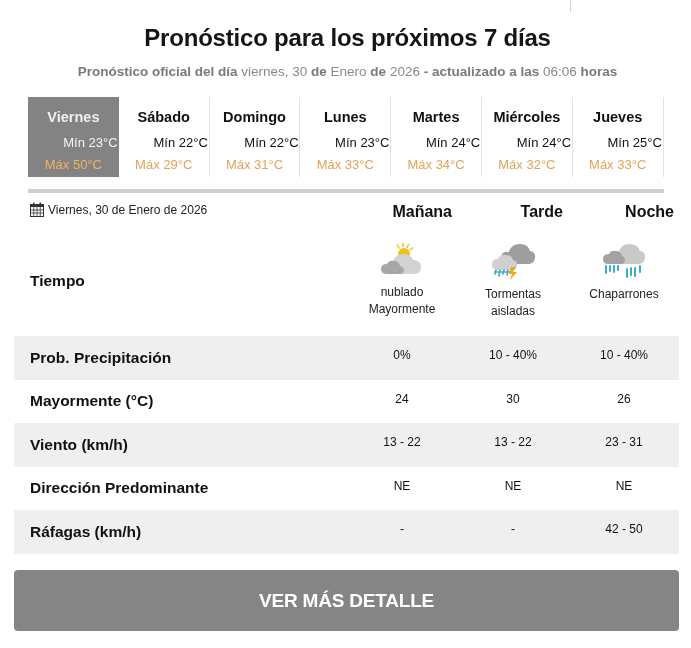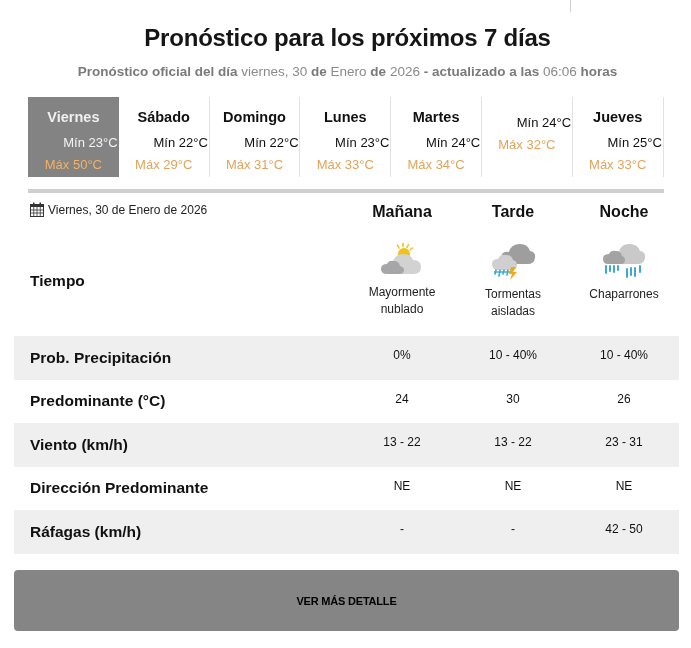--- a/index.html
+++ b/index.html
@@ -25,36 +25,36 @@
   .day-min { font-size: 13px; color: #111; margin-top: 6px; padding-left: 34px; }
   .day.active .day-min { color: #f3f3f3; }
   .day-max { font-size: 13px; color: #e0a45a; margin-top: 7px; }
   .day.active .day-max { color: #f2b264; }
 
   .date-line { position: absolute; top: 202px; left: 30px; font-size: 12px; color: #222;
                display: flex; align-items: flex-end; gap: 4px; }
   .cal-icon { width: 14px; height: 15px; display: inline-block; }
 
   .col-head { position: absolute; top: 203px; font-size: 16px; font-weight: bold; color: #111;
-              text-align: center; width: 100px; }
+              text-align: right; width: 100px; }
 
   .tiempo-label { position: absolute; top: 243px; left: 30px; font-size: 15.5px; font-weight: bold; color: #111; margin-top: 29px; }
 
   .wx { position: absolute; top: 240px; width: 110px; text-align: center; }
   .wx svg { display: block; margin: 0 auto; }
   .wx-desc { font-size: 12px; color: #222; line-height: 17px; margin-top: 6px; }
 
   .rows { position: absolute; top: 336px; left: 14px; width: 665px; }
   .row { height: 43.5px; display: flex; align-items: center; position: relative; }
   .row.shade { background: #efefef; padding-left: 12px; }
   .row-label { position: absolute; left: 16px; font-size: 15.5px; font-weight: bold; color: #111; }
   .row-val { position: absolute; width: 100px; text-align: center; font-size: 12px; color: #111; top: 12px; }
 
   .more-btn { position: absolute; top: 570px; left: 14px; width: 665px; height: 61px;
-              background: #858585; border-radius: 4px; color: #000000; font-size: 11px; font-weight: bold;
+              background: #858585; border-radius: 4px; color: #ffffff; font-size: 19px; font-weight: bold;
               display: flex; align-items: center; justify-content: center; cursor: pointer; letter-spacing: -0.2px; }
 </style>
 </head>
 <body>
 
 <div class="top-rule"></div>
 
 <h1 class="title">Pronóstico para los próximos 7 días</h1>
 <div class="subtitle">
   <b>Pronóstico oficial del día</b>
@@ -88,20 +88,21 @@
     <div class="day-name">Lunes</div>
     <div class="day-min">Mín 23°C</div>
     <div class="day-max">Máx 33°C</div>
   </div>
   <div class="day">
     <div class="day-name">Martes</div>
     <div class="day-min">Mín 24°C</div>
     <div class="day-max">Máx 34°C</div>
   </div>
   <div class="day">
+    <div class="day-name">Miércoles</div>
     <div class="day-min">Mín 24°C</div>
     <div class="day-max">Máx 32°C</div>
   </div>
   <div class="day">
     <div class="day-name">Jueves</div>
     <div class="day-min">Mín 25°C</div>
     <div class="day-max">Máx 33°C</div>
   </div>
 </div>
 
@@ -136,22 +137,22 @@
       <line x1="20" y1="8" x2="18.5" y2="5"></line>
       <line x1="24" y1="6.5" x2="24" y2="3.5"></line>
       <line x1="28" y1="7.5" x2="29.5" y2="4.5"></line>
       <line x1="31" y1="10" x2="33.5" y2="8"></line>
     </g>
     <circle cx="25" cy="14" r="6" fill="#f2c21b"></circle>
     <path d="M16 34 Q8 34 8 28 Q8 22 14 22 Q16 14 24 14 Q32 14 34 20 Q42 20 42 27 Q42 34 35 34 Z" fill="#d2d2d2"></path>
     <path d="M8 34 Q2 34 2 29 Q2 24 8 24 Q10 20 15 21 Q20 21 21 26 Q25 27 25 30 Q25 34 20 34 Z" fill="#a6a6a6"></path>
   </svg>
   <div class="wx-desc">
+    <div>nublado</div>
     <div>Mayormente</div>
-    <div>nublado</div>
   </div>
 </div>
 
 <div class="wx" style="left:458px">
   <svg width="46" height="40" viewBox="0 0 46 40">
     <path d="M18 24 Q10 24 11 17 Q12 11 19 12 Q21 4 30 4 Q38 4 40 11 Q46 12 45 18 Q44 24 38 24 Z" fill="#9e9e9e"></path>
     <path d="M8 30 Q2 30 2 24 Q2 19 8 19 Q10 14 16 15 Q22 15 23 20 Q27 21 27 25 Q27 30 22 30 Z" fill="#d0d0d0"></path>
     <g stroke="#3fa9d0" stroke-width="1.6" stroke-linecap="round">
       <line x1="6" y1="30" x2="5" y2="34"></line>
       <line x1="10" y1="30" x2="9" y2="36"></line>
@@ -189,21 +190,21 @@
 </div>
 
 <div class="rows">
   <div class="row shade">
     <span class="row-label">Prob. Precipitación</span>
     <span class="row-val" style="left:338px">0%</span>
     <span class="row-val" style="left:449px">10 - 40%</span>
     <span class="row-val" style="left:560px">10 - 40%</span>
   </div>
   <div class="row">
-    <span class="row-label">Predominante (°C)</span>
+    <span class="row-label">Mayormente (°C)</span>
     <span class="row-val" style="left:338px">24</span>
     <span class="row-val" style="left:449px">30</span>
     <span class="row-val" style="left:560px">26</span>
   </div>
   <div class="row shade">
     <span class="row-label">Viento (km/h)</span>
     <span class="row-val" style="left:338px">13 - 22</span>
     <span class="row-val" style="left:449px">13 - 22</span>
     <span class="row-val" style="left:560px">23 - 31</span>
   </div>

